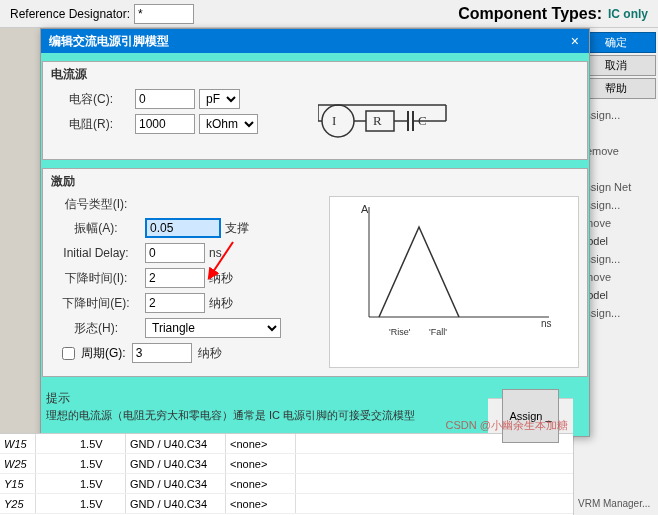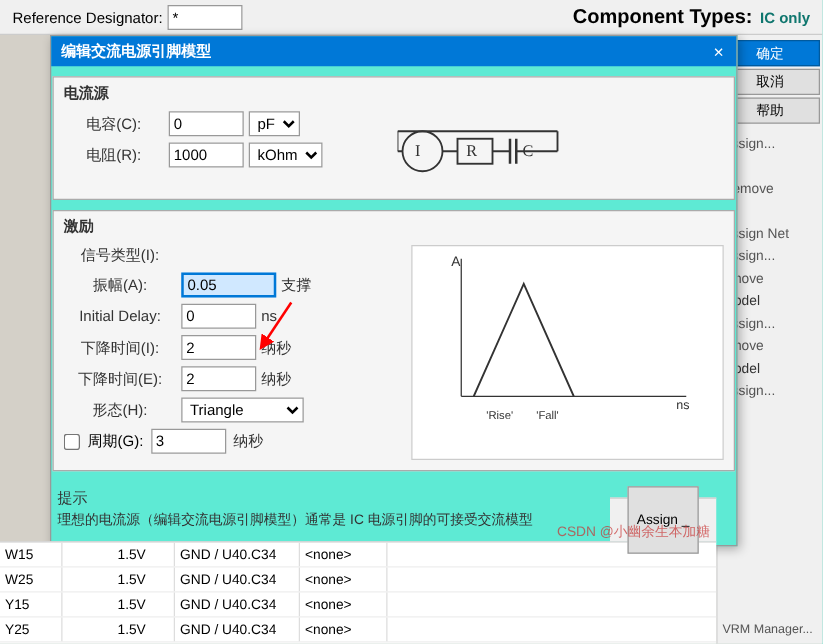--- a/index.html
+++ b/index.html
@@ -218,41 +218,42 @@
 
     .table-cell {
       border-right: 1px solid #ddd;
       padding: 0 4px;
       font-size: 11px;
       height: 100%;
       display: flex;
       align-items: center;
     }
 
-    .col1 { width: 50px; }
+    .col1 { width: 36px; font-style: italic; }
     .col2 { width: 50px; margin-left: 40px; }
     .col3 { width: 100px; }
     .col4 { width: 70px; }
 
     
     .watermark {
       position: absolute;
       bottom: 82px;
       right: 90px;
       font-size: 11px;
       color: rgba(200,50,50,0.7);
       pointer-events: none;
     }
 
     
     .checkbox-row {
       display: flex;
       align-items: center;
       gap: 6px;
       margin-bottom: 5px;
+      margin-left: 11px;
     }
 
     
     .red-arrow {
       position: absolute;
       left: 150px;
       top: 68px;
       pointer-events: none;
     }
   </style>
@@ -379,21 +380,21 @@
           </div>
 
           <div class="form-row">
             <span class="form-label" style="min-width:90px;">下降时间(E):</span>
             <input class="form-input" style="width: 60px;" value="2">
             <span class="unit-label">纳秒</span>
           </div>
 
           <div class="form-row">
             <span class="form-label" style="min-width:90px;">形态(H):</span>
-            <select class="form-select" style="width:98px;">
+            <select class="form-select" style="width:136px;">
               <option>Triangle</option>
               <option>Sine</option>
               <option>Square</option>
             </select>
           </div>
 
           <div class="checkbox-row">
             <input type="checkbox" style="">
             <span style="font-size:12px;">周期(G):</span>
             <input class="form-input" style="width: 60px;" value="3">
@@ -428,21 +429,21 @@
             </marker>
           </defs>
           <line x1="40" y1="5" x2="18" y2="38" stroke="red" stroke-width="2" marker-end="url(#arrowhead)"></line>
         </svg>
       </div>
     </div>
 
     <div class="hint-section">
       <span class="hint-title">提示</span>
       <br>
-      <span>理想的电流源（编辑交流电源引脚模型）通常是 IC 电源引脚的可接受交流模型</span>
+      <span>理想的电流源（电阻无穷大和零电容）通常是 IC 电源引脚的可接受交流模型</span>
     </div>
   </div>
 </div>
 
 <div class="bottom-table">
   <div class="table-row">
     <div class="table-cell col1">W15</div>
     <div class="table-cell col2">1.5V</div>
     <div class="table-cell col3">GND / U40.C34</div>
     <div class="table-cell col4">&lt;none&gt;</div>

